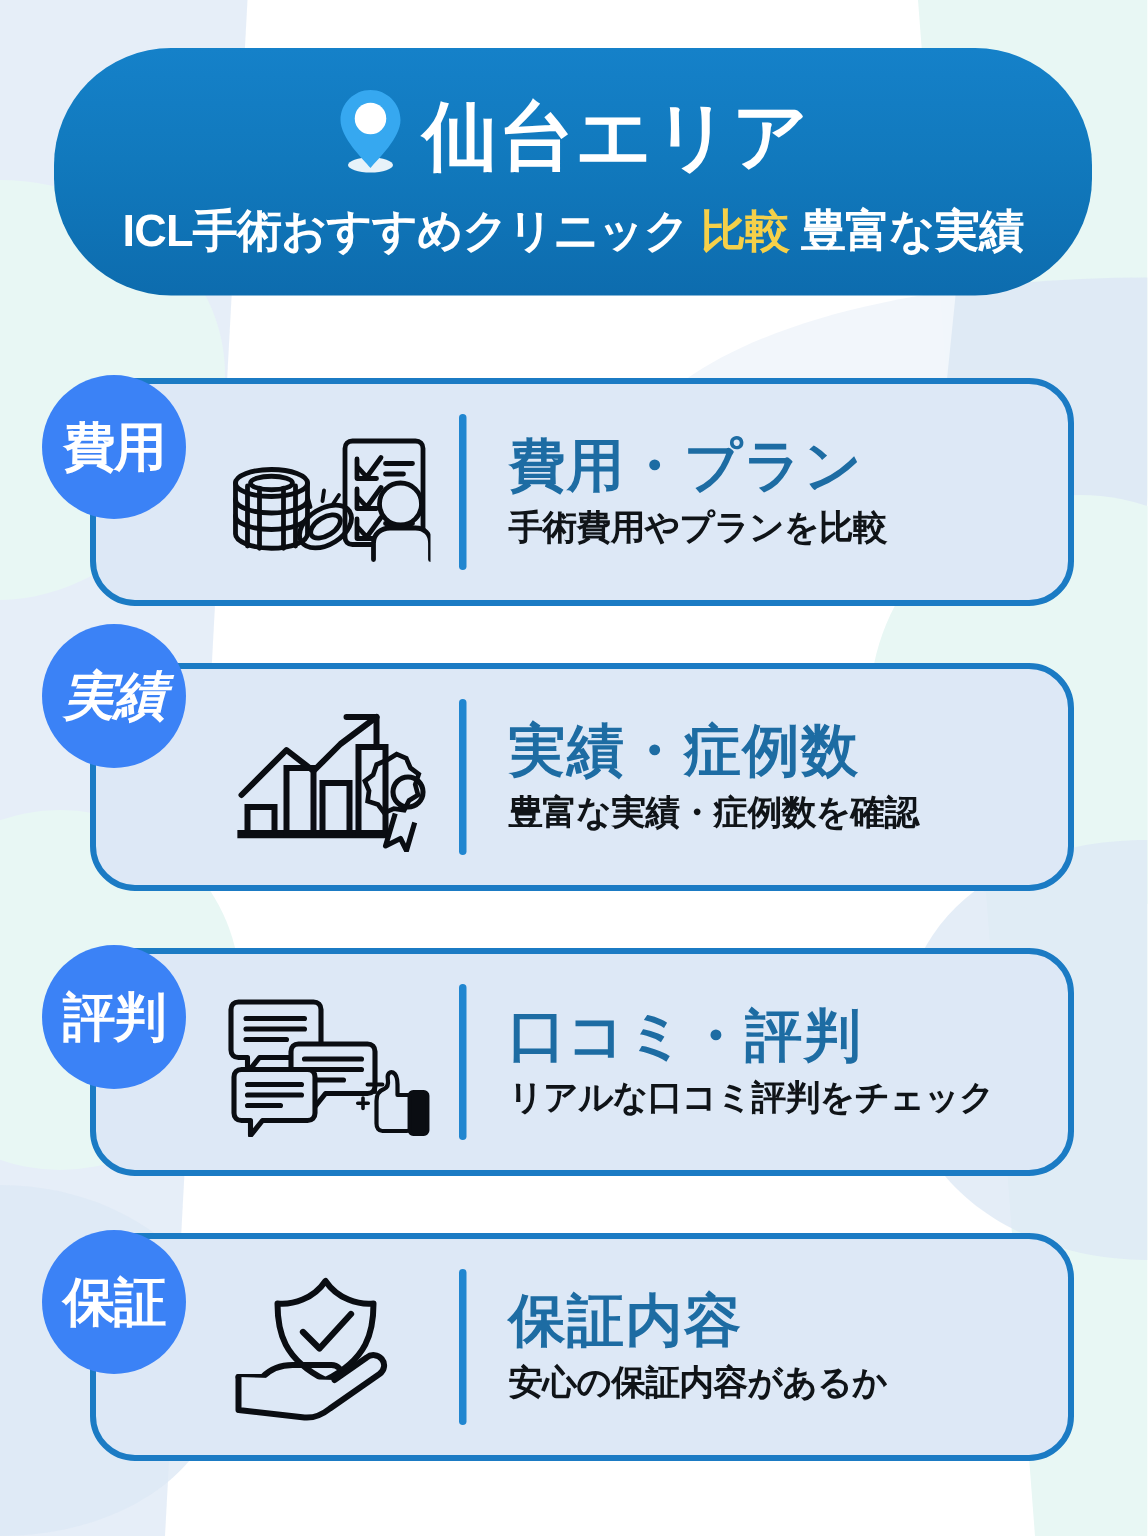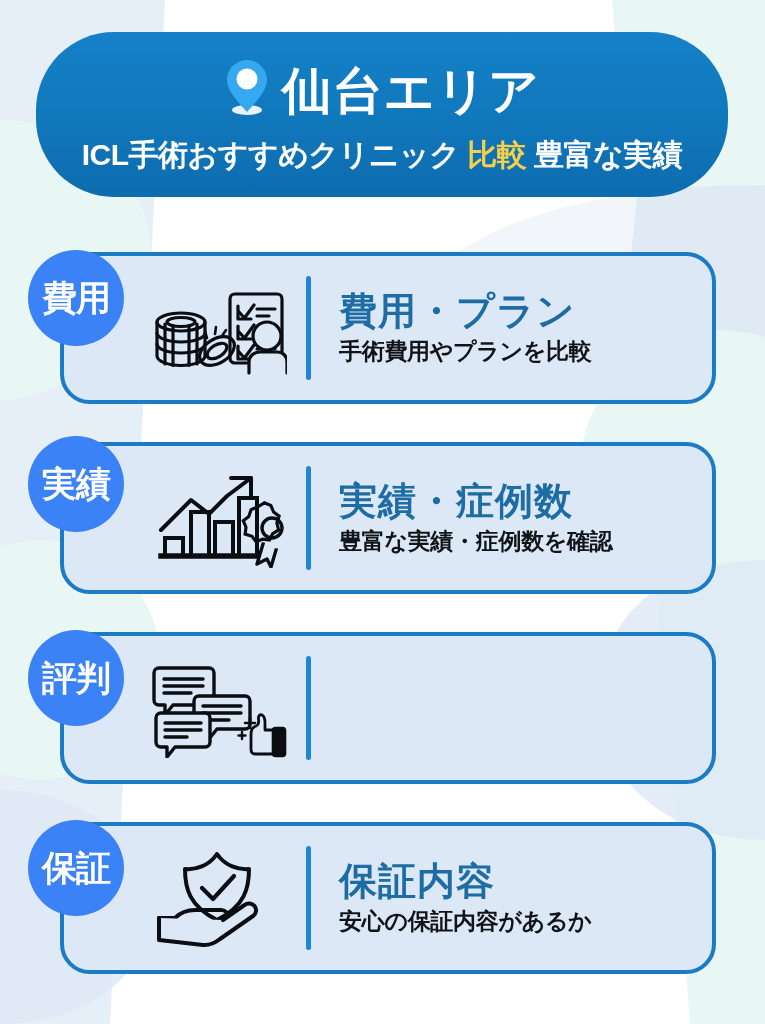--- a/index.html
+++ b/index.html
@@ -108,21 +108,21 @@
     font-weight: bold;
     letter-spacing: -1px;
     display: flex;
     align-items: center;
     justify-content: center;
     z-index: 5;
     left: 28px;
     white-space: nowrap;
   }
   .badge-1 { top: 250px; }
-  .badge-2 { top: 436px; }
+  .badge-2 { top: 416px; font-style: italic; }
   .badge-3 { top: 630px; }
   .badge-4 { top: 820px; }
 
   .card-icon {
     width: 150px;
     margin-left: 78px;
     display: flex;
     align-items: center;
     justify-content: center;
     flex: none;
@@ -282,20 +282,24 @@
         <path d="M18 65 H54 M18 72 H54 M18 79 H40"></path>
 
         <path d="M103 60 L103 70 M98 65 L108 65" stroke-width="2.6"></path>
         <path d="M95 74 L95 81 M91.5 77.5 L98.5 77.5" stroke-width="2.4"></path>
 
         <path d="M104 76 C104 72 106 69 109 68 C111.5 67 112 64 111.5 61 C111 58 113 56 115 57 C117 58 118 61 118 65 V72 H128 C131 72 133 74 132.5 77 L130 91 C129.5 94 127 96 124 96 H108 C105.5 96 104 94 104 91 Z" stroke-width="2.8"></path>
         <rect x="126" y="70" width="12" height="28" rx="2.5" fill="#0a0d12" stroke="#0a0d12" stroke-width="2.6"></rect>
       </svg>
     </div>
     <div class="divider"></div>
+    <div class="card-text">
+      <div class="card-title">口コミ・評判</div>
+      <div class="card-sub">リアルな口コミ評判をチェック</div>
+    </div>
   </div>
   <div class="badge badge-3">評判</div>
 
   <div class="card card-4">
     <div class="card-icon">
       <svg width="140" height="100" viewBox="0 0 140 100" fill="none" stroke="#0a0d12" stroke-width="4" stroke-linecap="round" stroke-linejoin="round" aria-hidden="true">
 
         <path d="M70 6 C62 18 48 22 38 21 C38 40 42 58 70 72 C98 58 102 40 102 21 C92 22 78 18 70 6 Z" fill="#dde8f6"></path>
         <path d="M55 40 L66 51 L87 28" stroke-width="4.2"></path>
 

